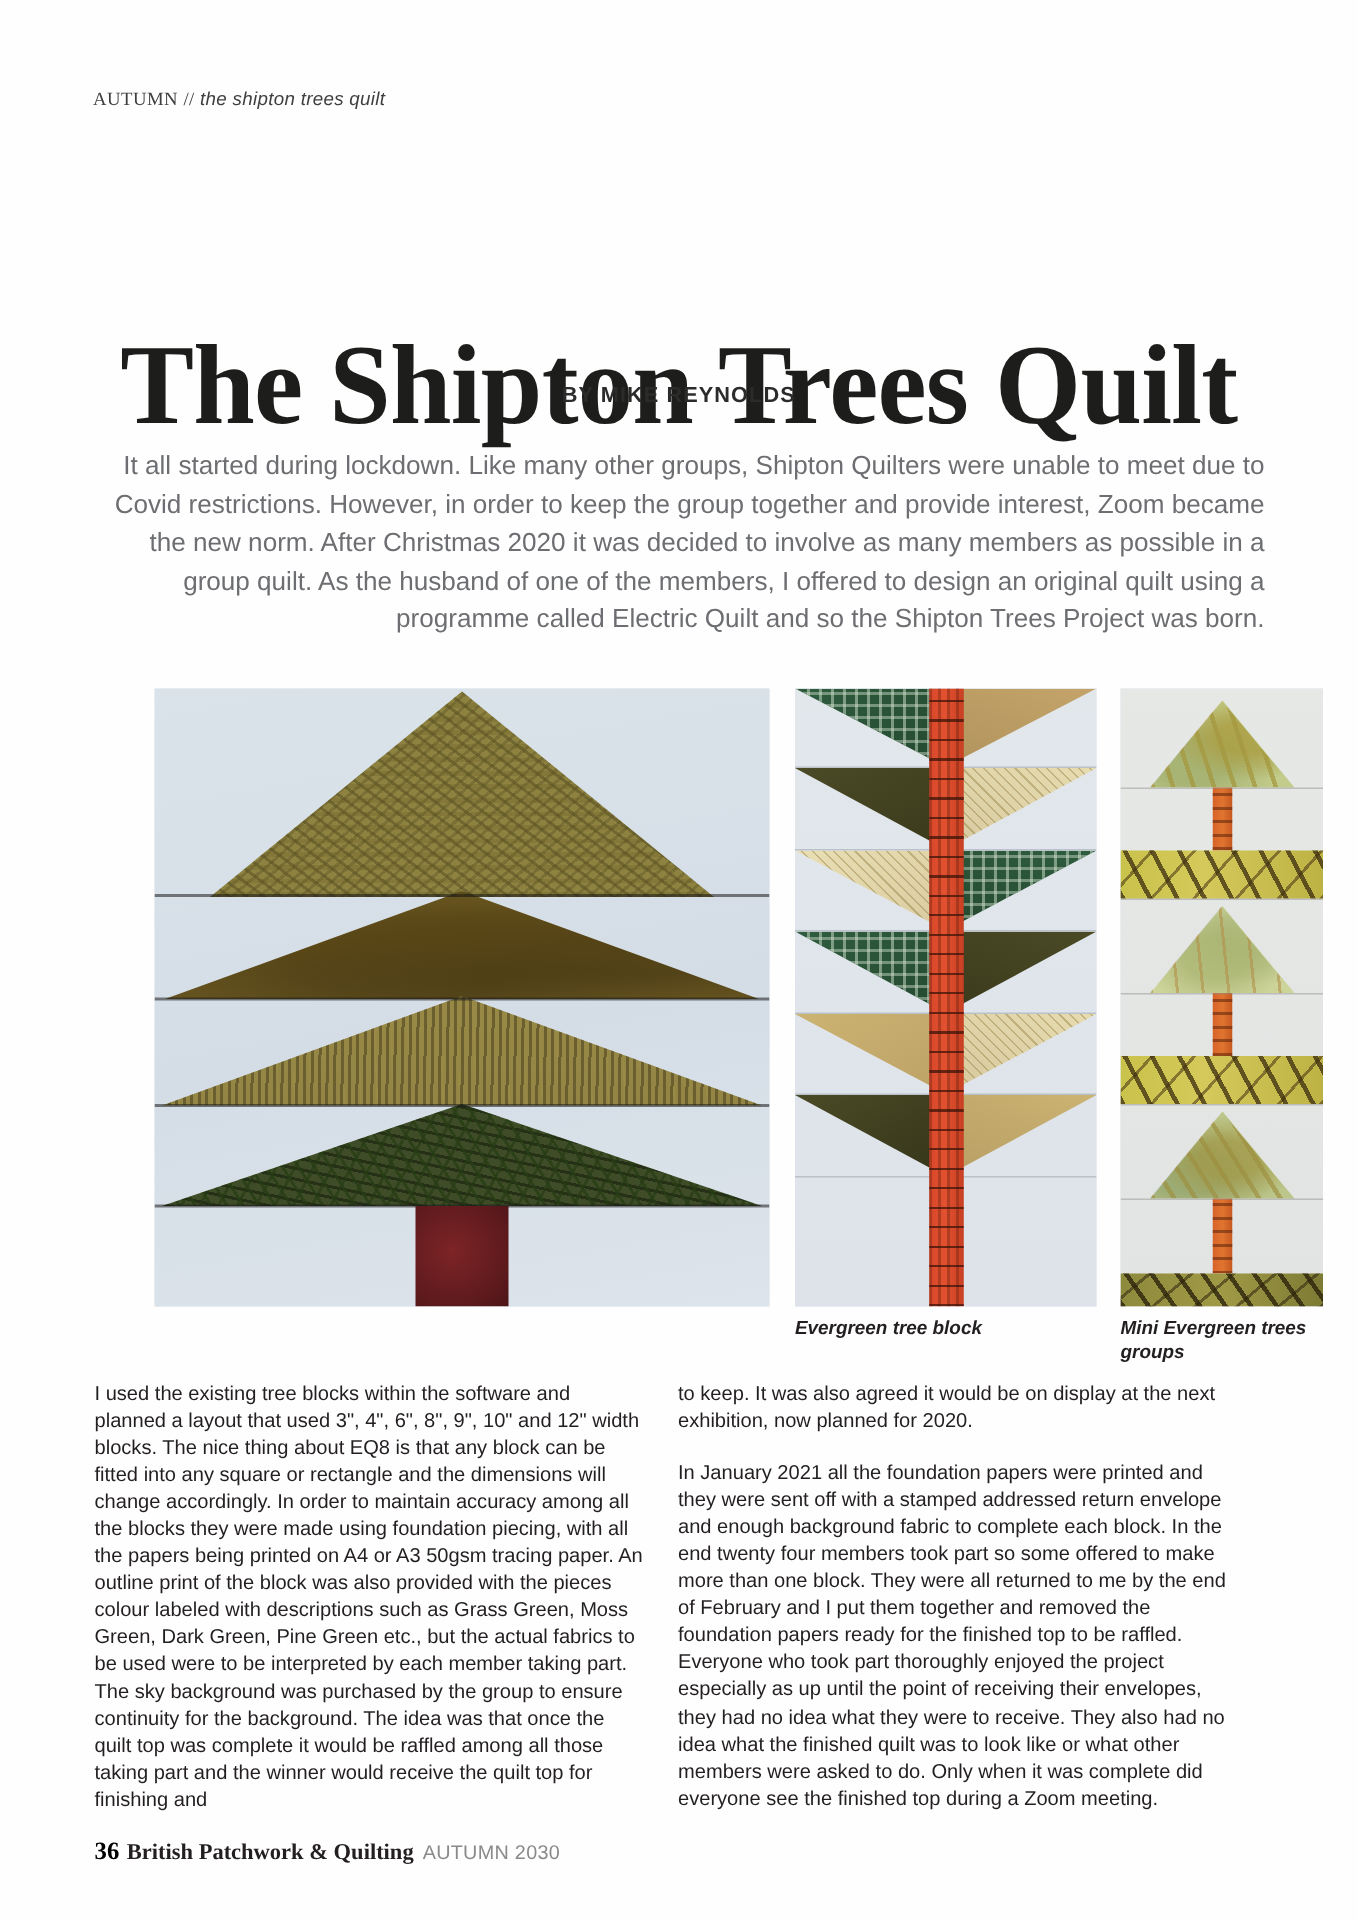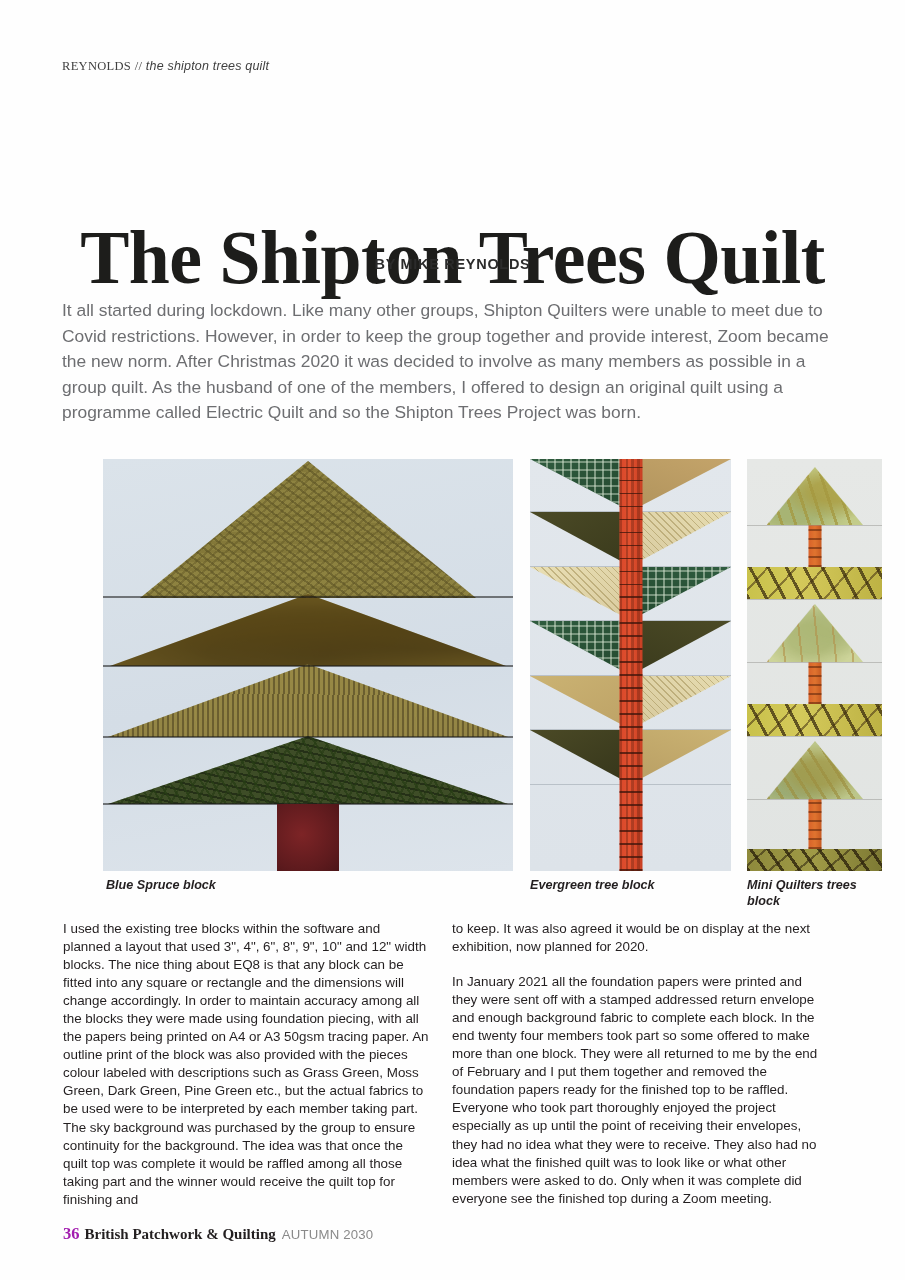--- a/index.html
+++ b/index.html
@@ -73,21 +73,21 @@
     letter-spacing: 0.7px;
     color: #2b2b2b;
   }
 
   
   .standfirst {
     position: absolute;
     left: 62px;
     width: 781px;
     top: 298px;
-    text-align: left;
+    text-align: right;
     font-size: 17.4px;
     line-height: 25.6px;
     color: #6d6e71;
   }
 
   
   .figures {
     position: absolute;
     left: 63px;
     top: 443px;
@@ -141,21 +141,21 @@
   .footer {
     position: absolute;
     left: 63px;
     top: 1224px;
     white-space: nowrap;
   }
   .folio {
     font-family: "Liberation Serif", serif;
     font-size: 16.5px;
     font-weight: bold;
-    color: #a21caf;
+    color: #000000;
   }
   .pub-name {
     font-family: "Liberation Serif", serif;
     font-size: 15px;
     font-weight: bold;
     color: #231f20;
     margin-left: 5px;
   }
   .issue {
     font-size: 13.2px;
@@ -235,21 +235,21 @@
       repeating-linear-gradient(-40deg, rgba(55,45,18,.6) 0 2px, transparent 2px 18px),
       linear-gradient(90deg,#8e8a3c 0%, #a09a46 50%, #7d7a34 100%);
   }
 </style>
 </head>
 <body>
 
 <div class="page">
 
   <div class="running-head">
-    <span class="rh-feature">REYNOLDS</span>
+    <span class="rh-feature">AUTUMN</span>
     <span class="rh-sep">//</span>
     <span class="rh-title">the shipton trees quilt</span>
   </div>
 
   <h1 class="headline">The Shipton Trees Quilt</h1>
   <div class="byline">BY MIKE REYNOLDS</div>
 
   <div class="standfirst">It all started during lockdown. Like many other groups, Shipton Quilters were unable to meet due to Covid restrictions. However, in order to keep the group together and provide interest, Zoom became the new norm. After Christmas 2020 it was decided to involve as many members as possible in a group quilt. As the husband of one of the members, I offered to design an original quilt using a programme called Electric Quilt and so the Shipton Trees Project was born.</div>
 
   <div class="figures">
@@ -292,21 +292,20 @@
                repeating-linear-gradient(-62deg, rgba(110,165,75,.6) 0 2px, transparent 2px 11px),
                repeating-linear-gradient(12deg, rgba(22,38,14,.6) 0 2px, transparent 2px 7px);"></div>
 
         <div class="bs-line" style="top:137px;"></div>
         <div class="bs-line" style="top:206px;"></div>
         <div class="bs-line" style="top:277px;"></div>
         <div class="bs-line" style="top:344px;"></div>
 
         <div class="bs-trunk"></div>
       </div>
-      <figcaption class="caption">Blue Spruce block</figcaption>
     </figure>
 
     <figure class="figure" id="fig-evergreen">
       <div class="fig-img">
         <div class="ev-sky"></div>
 
         <div style="position:absolute;left:0;top:0;width:100px;height:52px;
              clip-path:polygon(0 0,100% 0,100% 100%);
              background:
                repeating-linear-gradient(90deg, rgba(210,225,205,.5) 0 2px, transparent 2px 8px),
@@ -406,21 +405,21 @@
         <div style="position:absolute;left:50%;transform:translateX(-50%);top:282px;width:96px;height:58px;opacity:.65;mix-blend-mode:multiply;
              clip-path:polygon(50% 0,100% 100%,0 100%);
              background:
                repeating-linear-gradient(58deg, rgba(190,145,40,.65) 0 3px, transparent 3px 12px),
                radial-gradient(ellipse at 55% 55%, rgba(200,160,50,.7) 0 26%, transparent 64%),
                radial-gradient(ellipse at 28% 72%, rgba(160,180,165,.7) 0 22%, transparent 58%);"></div>
         <div class="mn-trunk" style="top:340px;height:50px;"></div>
         <div class="mn-line" style="top:340px;"></div>
         <div class="mn-bottom"></div>
       </div>
-      <figcaption class="caption">Mini Quilters trees block</figcaption>
+      <figcaption class="caption">Mini Evergreen trees groups</figcaption>
     </figure>
 
   </div>
 
   <div class="body-col" id="body-col-left">
     <p>I used the existing tree blocks within the software and planned a layout that used 3", 4", 6", 8", 9", 10" and 12" width blocks. The nice thing about EQ8 is that any block can be fitted into any square or rectangle and the dimensions will change accordingly. In order to maintain accuracy among all the blocks they were made using foundation piecing, with all the papers being printed on A4 or A3 50gsm tracing paper. An outline print of the block was also provided with the pieces colour labeled with descriptions such as Grass Green, Moss Green, Dark Green, Pine Green etc., but the actual fabrics to be used were to be interpreted by each member taking part. The sky background was purchased by the group to ensure continuity for the background. The idea was that once the quilt top was complete it would be raffled among all those taking part and the winner would receive the quilt top for finishing and</p>
   </div>
 
   <div class="body-col" id="body-col-right">
     <p>to keep. It was also agreed it would be on display at the next exhibition, now planned for 2020.</p>

